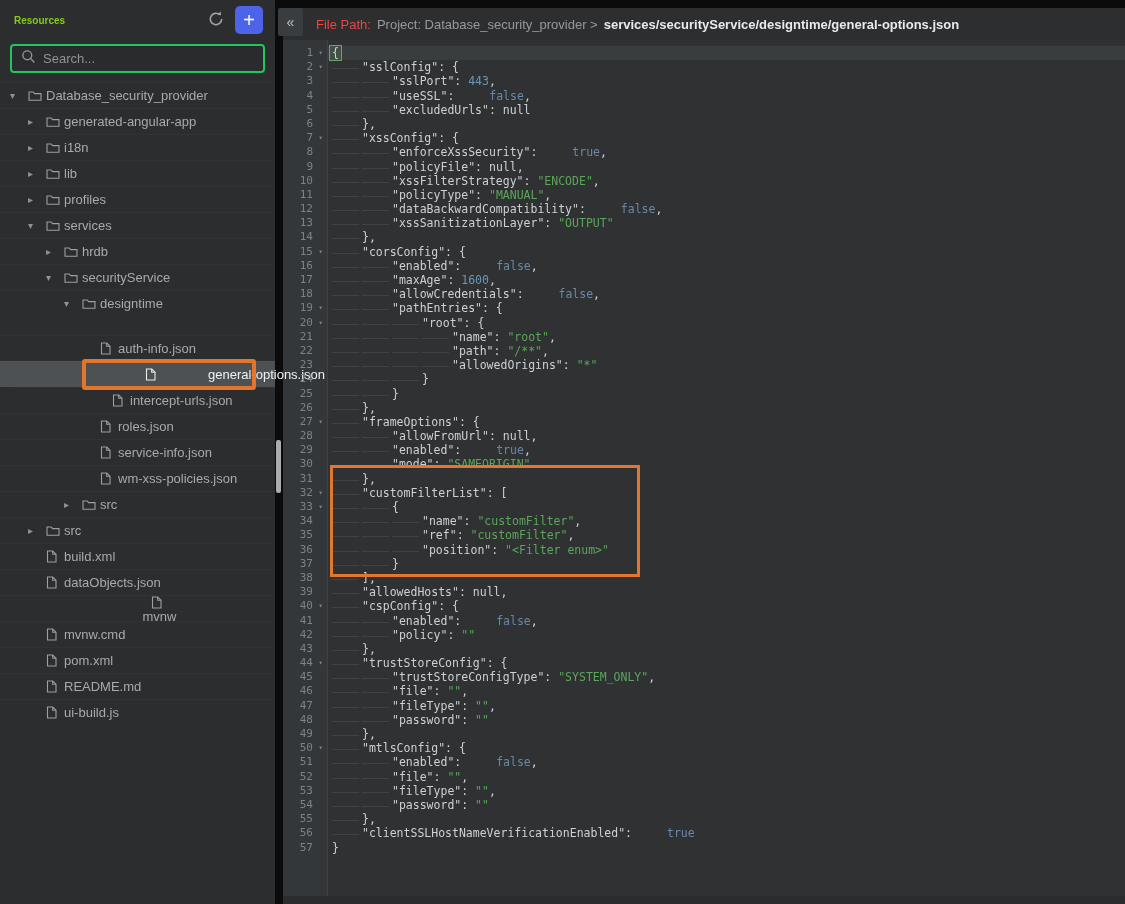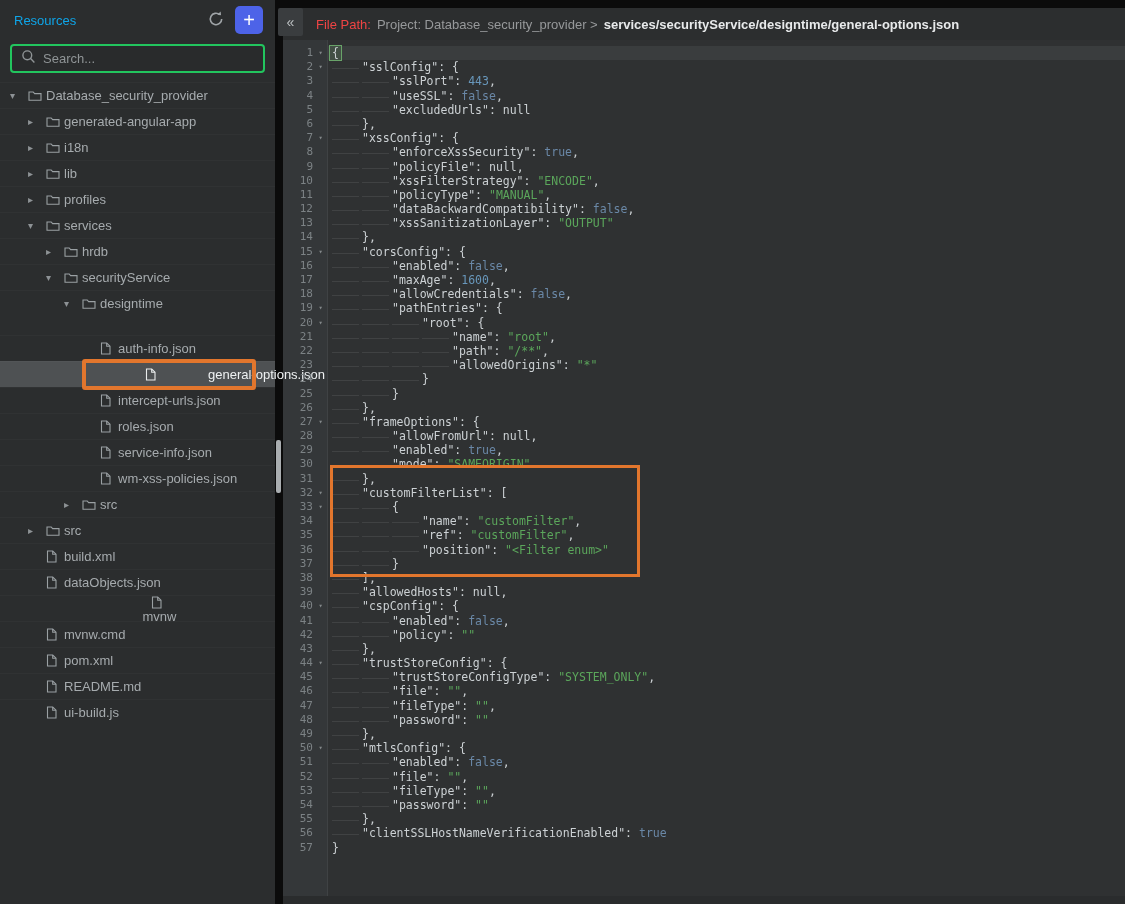--- a/index.html
+++ b/index.html
@@ -7,21 +7,21 @@
   .app {
     position:relative; width:1125px; height:904px; overflow:hidden;
     background:#0b0b0b; font-family:"Liberation Sans", sans-serif;
   }
   
   .sidebar {
     position:absolute; left:0; top:0; width:275px; height:904px;
     background:#2b2d2e; z-index:1;
   }
   .sidebar-header { height:40px; display:flex; align-items:center; padding:0 12px 0 14px; }
-  .sidebar-title { flex:1; color:#0ea5e9; font-size:13px; }
+  .sidebar-title { flex:1; color:#84cc16; font-size:10px;font-weight:bold; }
   .icon-btn { background:none; border:none; cursor:pointer; display:flex; align-items:center; justify-content:center; }
   .refresh-btn { width:22px; height:22px; margin-right:8px; }
   .add-btn {
     width:28px; height:28px; border-radius:5px; color:#fff;
     font-size:20px; line-height:26px; font-weight:400;
   }
   .search-wrap {
     margin:4px 10px 9px 10px; height:29px; border:2px solid #22c55e; border-radius:4px;
     background:#292b2c; display:flex; align-items:center; padding:0 9px; gap:7px;
   }
@@ -86,21 +86,21 @@
   .ctext { flex:1; padding-left:4px; white-space:pre; }
   .cl.active .ctext { background:#3a3d3e; }
   .ind { display:inline-block; width:30px; height:14.2px; vertical-align:top; position:relative; }
   .ind::after {
     content:""; position:absolute; left:0; right:3px; top:8px; height:1px;
     background:rgba(255,255,255,0.085);
   }
   .tk-k, .tk-p, .tk-u { color:#ccd1d4; }
   .tk-s { color:#5ba65b; }
   .tk-n { color:#6897bb; }
-  .tk-b { color:#6a88a7; }
+  .tk-b { color:#6a88a7;margin-left:28px; }
   .tk-hb {
     color:#ccd1d4; border:1px solid #69a369; background:rgba(105,163,105,0.18);
     padding:0 2px; margin-left:-3px;
   }
   .code-hlbox {
     position:absolute; left:47px; top:425px; width:310px; height:112px;
     border:3px solid #e2762d; z-index:6; pointer-events:none;
   }
   .hscroll-track {
     position:absolute; left:0; right:0; bottom:0; height:8px; background:#2a2c2d;
@@ -231,21 +231,21 @@
           <span class="chev"></span>
           <span class="ticon">
             <svg width="11" height="13" viewBox="0 0 11 13">
               <path d="M1.5 1h5.2L10 4.2v7.8H1.5z" fill="none" stroke="#9aa0a3" stroke-width="1.1"></path>
               <path d="M6.7 1v3.2H10" fill="none" stroke="#9aa0a3" stroke-width="1.1"></path>
             </svg>
           </span>
           <span class="tlabel">general-options.json</span>
           <span class="file-hlbox" style="left: 82px;"></span>
         </div>
-        <div class="trow" style="padding-left: 82px;">
+        <div class="trow" style="padding-left: 82px; margin-left: 12px;">
           <span class="chev"></span>
           <span class="ticon">
             <svg width="11" height="13" viewBox="0 0 11 13">
               <path d="M1.5 1h5.2L10 4.2v7.8H1.5z" fill="none" stroke="#9aa0a3" stroke-width="1.1"></path>
               <path d="M6.7 1v3.2H10" fill="none" stroke="#9aa0a3" stroke-width="1.1"></path>
             </svg>
           </span>
           <span class="tlabel">intercept-urls.json</span>
         </div>
         <div class="trow" style="padding-left: 82px;">

